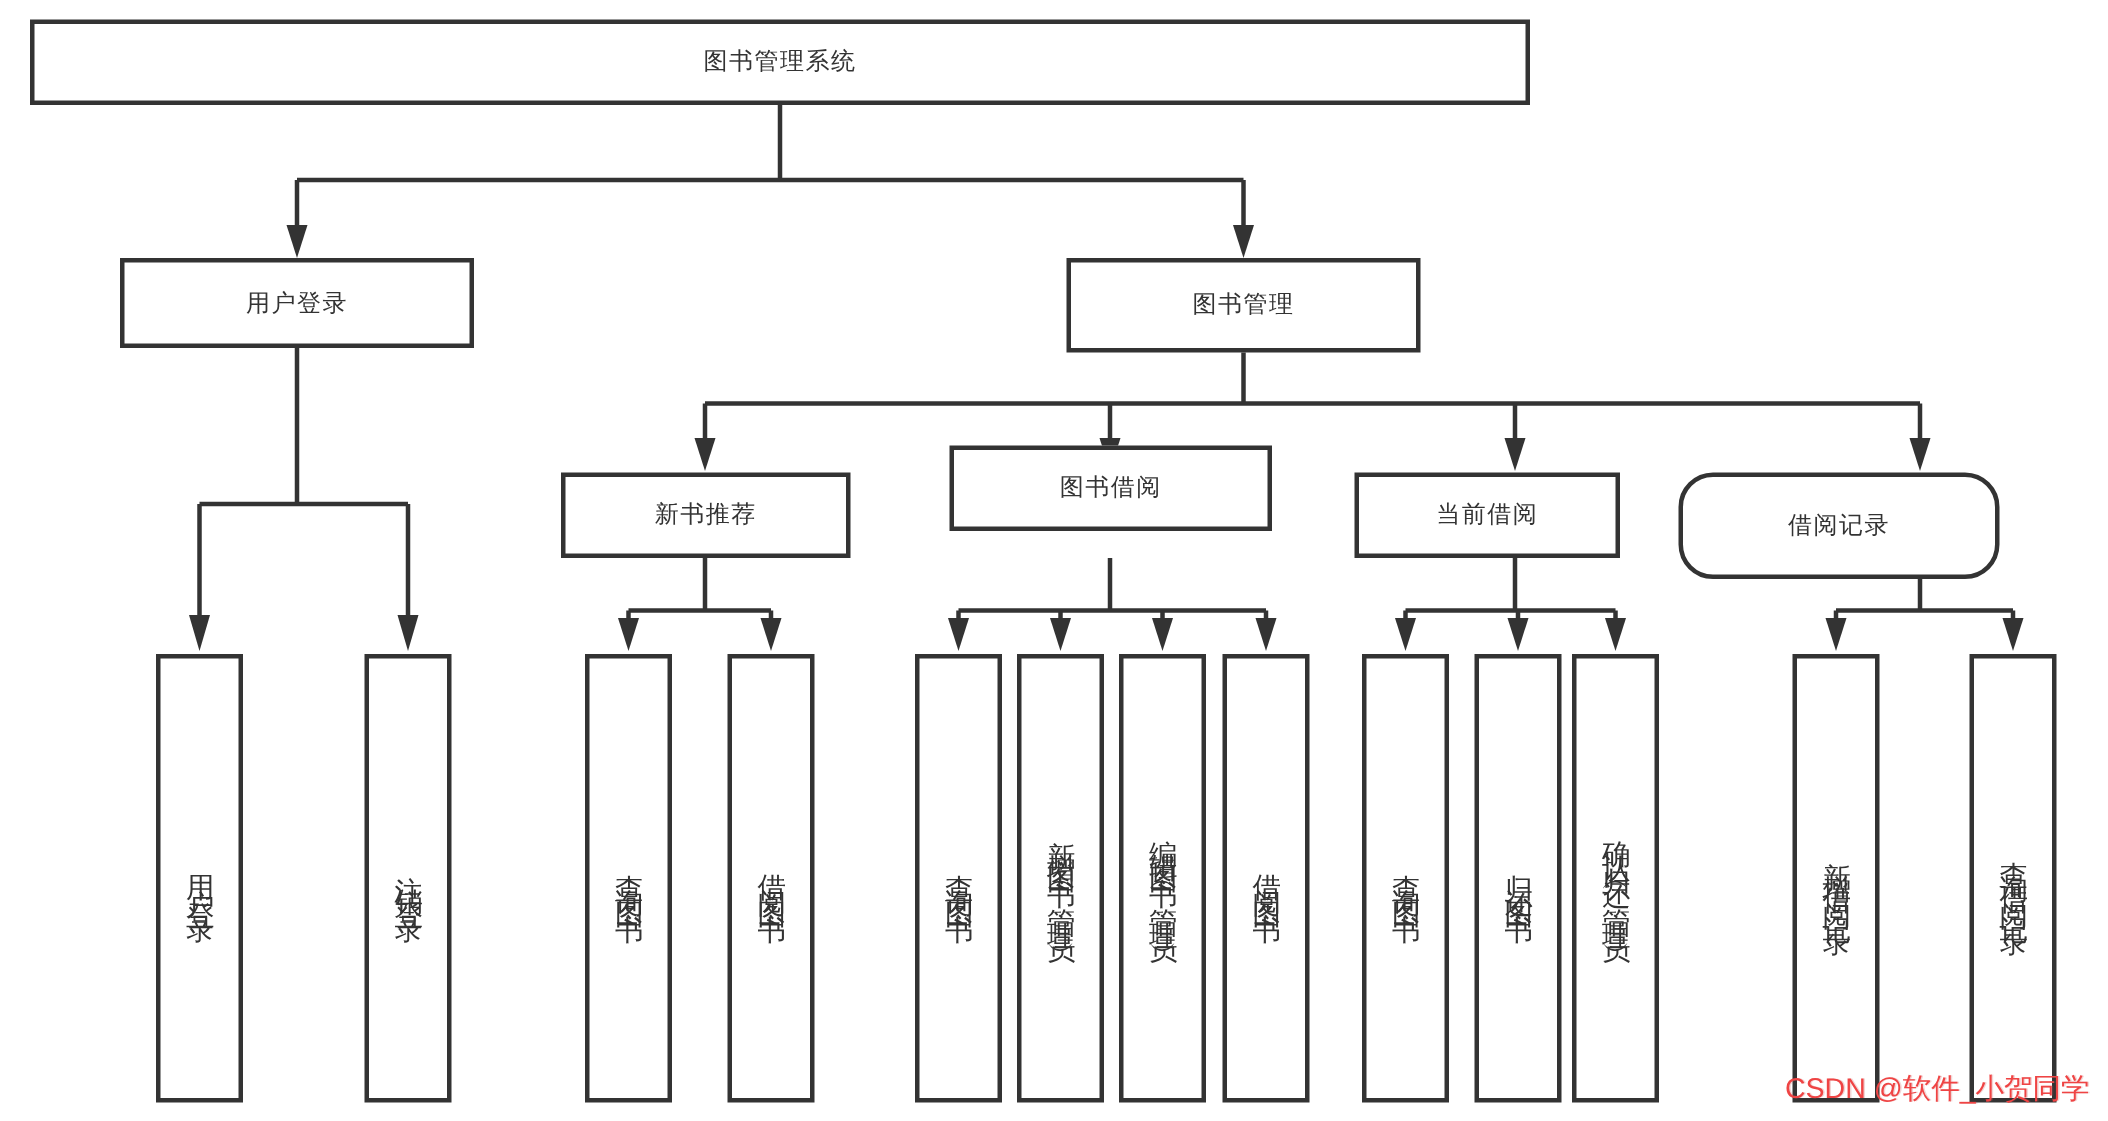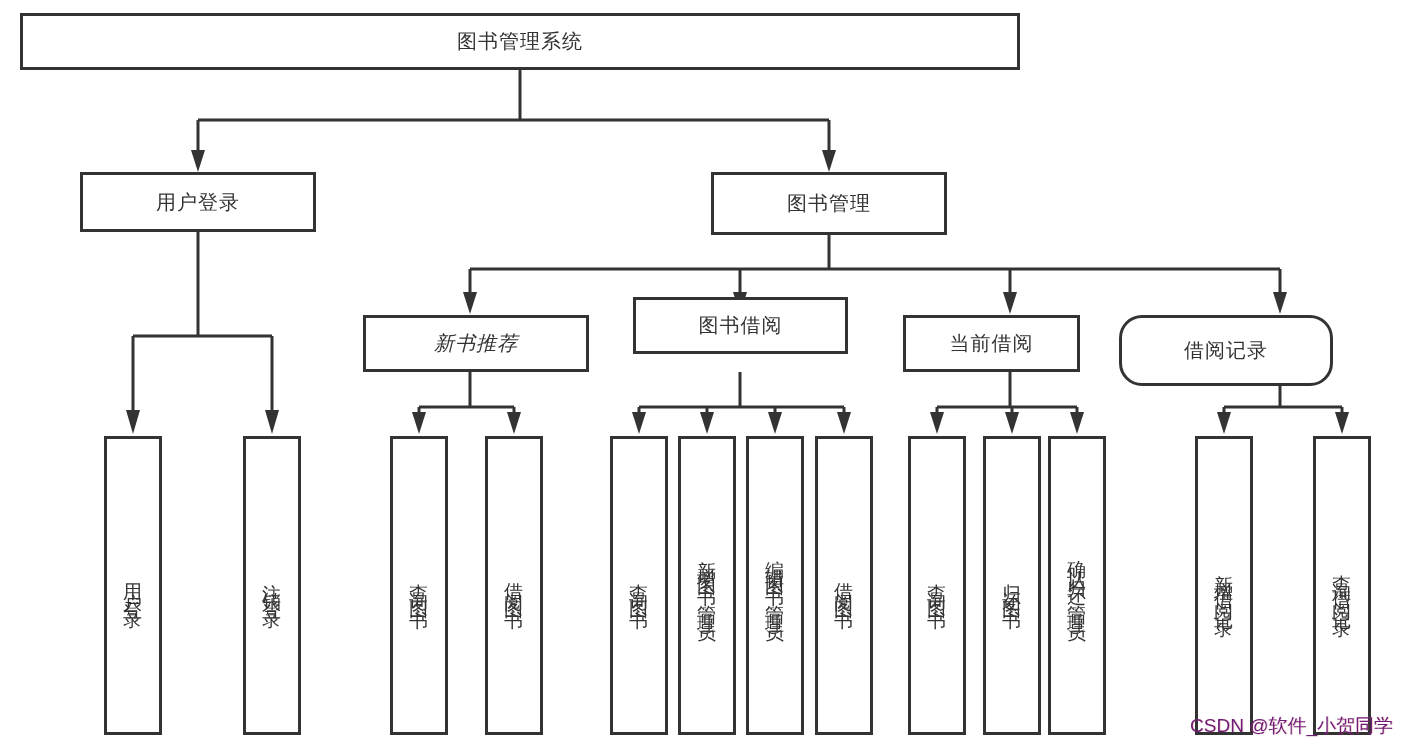--- a/index.html
+++ b/index.html
@@ -15,25 +15,25 @@
   .node {
     position: absolute;
     background: #ffffff;
     border: 3px solid #333333;
     color: #333333;
     display: flex;
     align-items: center;
     justify-content: center;
     text-align: center;
   }
-  .hnode { font-size: 20px; letter-spacing: 1px; }
+  .hnode { font-size: 16px; letter-spacing: 1px; }
   .root  { left: 20px;  top: 13px;  width: 1000px; height: 57px; }
   .l2a   { left: 80px;  top: 172px; width: 236px;  height: 60px; }
   .l2b   { left: 711px; top: 172px; width: 236px;  height: 63px; }
-  .l3a   { left: 363px; top: 315px; width: 226px;  height: 57px; font-style: italic; }
+  .l3a   { left: 374px; top: 315px; width: 193px;  height: 57px; }
   .l3b   { left: 633px; top: 297px; width: 215px;  height: 57px; }
   .l3c   { left: 903px; top: 315px; width: 177px;  height: 57px; }
   .l3d   { left: 1119px;top: 315px; width: 214px;  height: 71px; border-radius: 23px; }
   .leaf  {
     top: 436px; width: 58px; height: 299px;
     border-width: 3px;
   }
   .leaf span {
     writing-mode: vertical-rl;
     text-orientation: mixed;
@@ -59,21 +59,21 @@
     position: absolute;
     left: 0; top: 0;
     width: 1405px; height: 747px;
     pointer-events: none;
   }
   .watermark {
     position: absolute;
     right: 12px;
     bottom: 8px;
     font-size: 19px;
-    color: #701a75;
+    color: #ef4444;
     text-shadow: 1px 0 0 rgba(205, 92, 92, 0.25);
     white-space: nowrap;
   }
 </style>
 </head>
 <body>
 
 <div class="canvas">
 
   <svg class="connector-layer" width="1405" height="747" viewBox="0 0 1405 747" stroke="#333333" stroke-width="3" fill="#333333">

